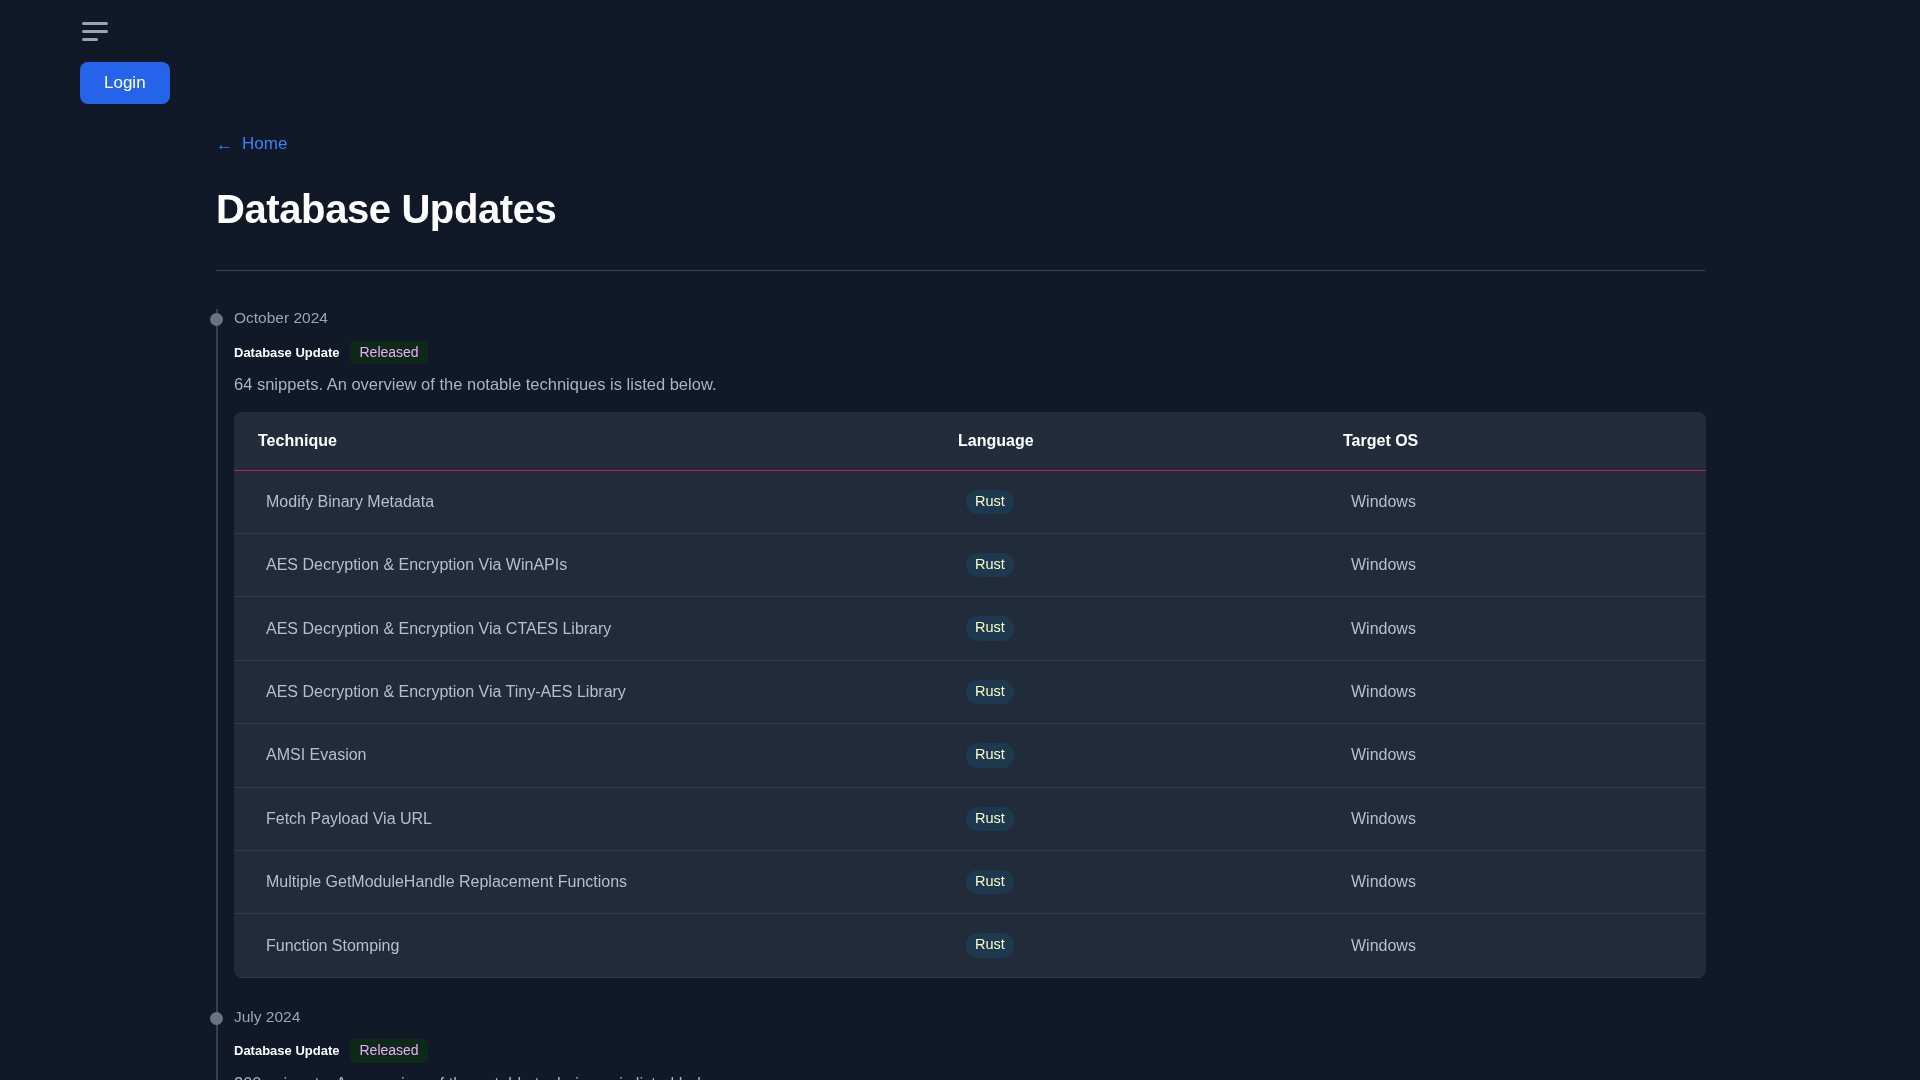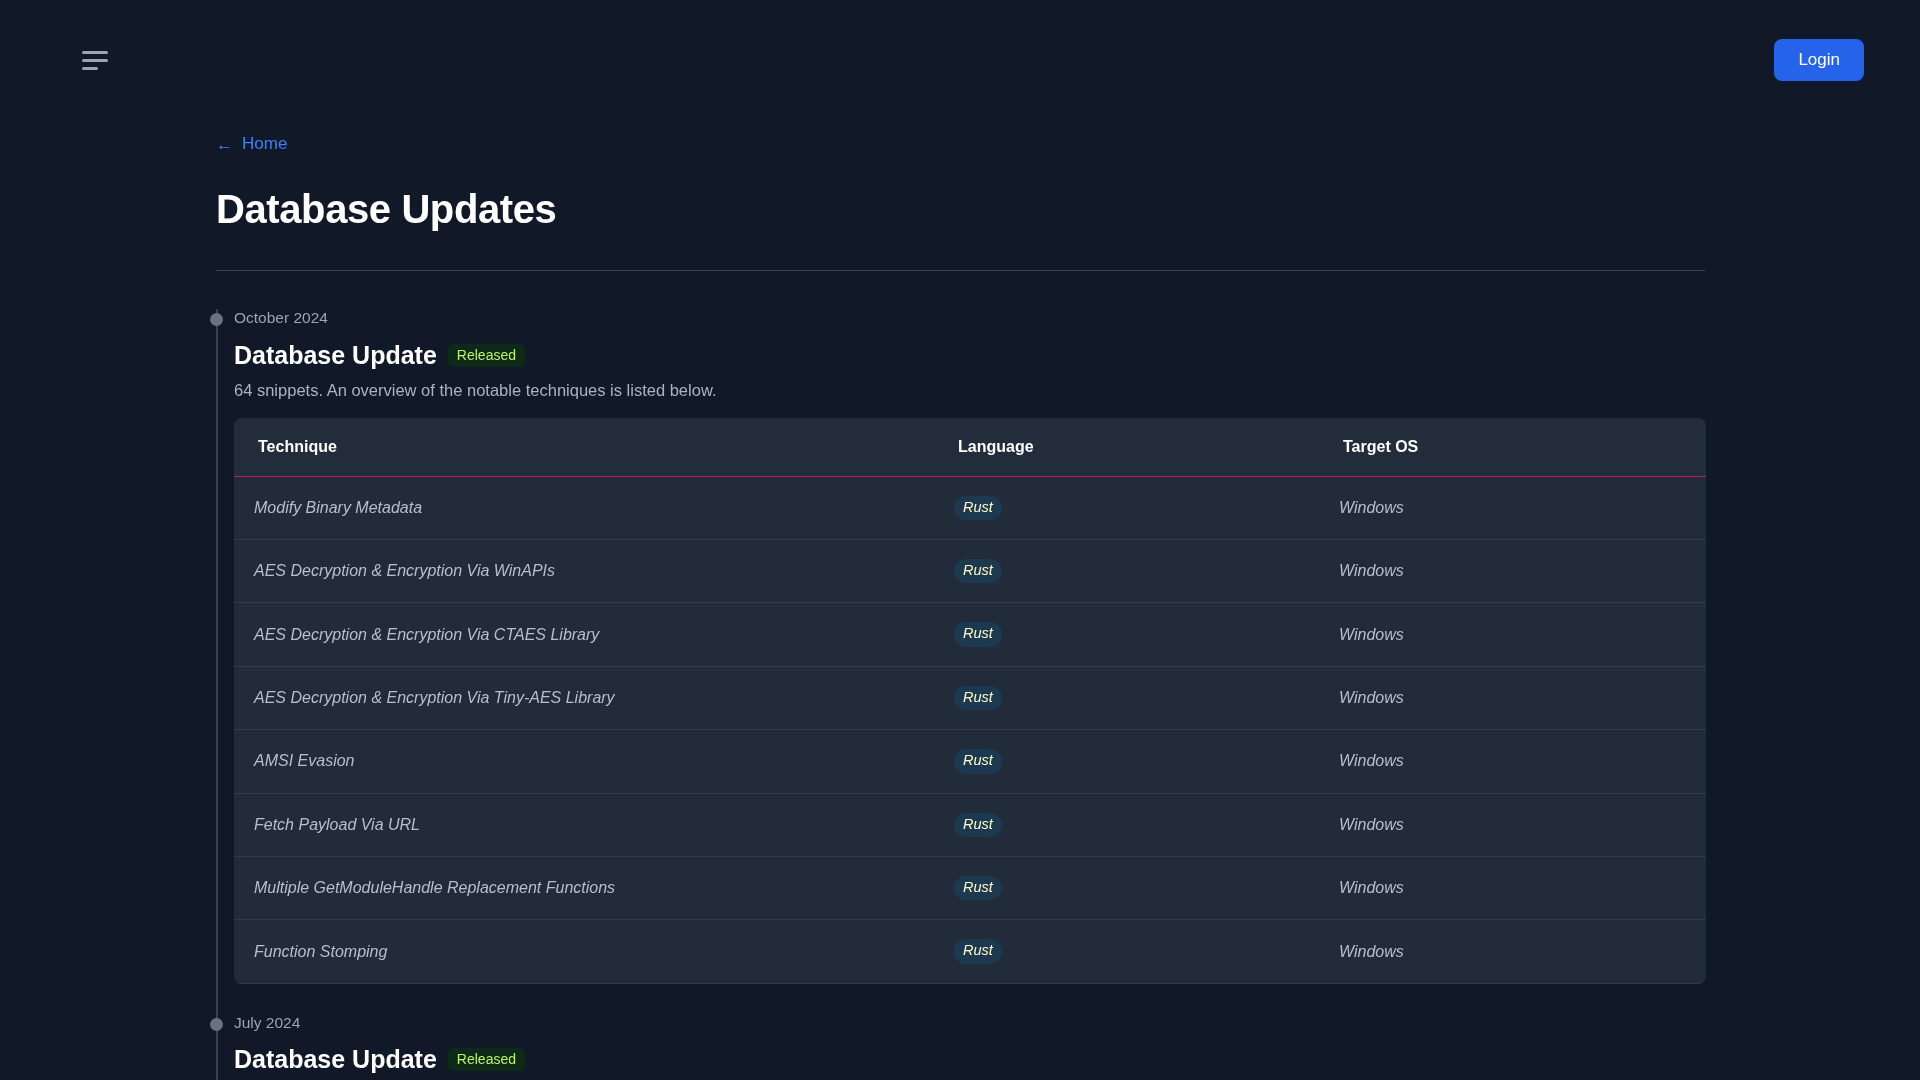--- a/index.html
+++ b/index.html
@@ -14,23 +14,24 @@
     background: #111827;
     font-family: "Liberation Sans", sans-serif;
     color: #e5e7eb;
     -webkit-font-smoothing: antialiased;
   }
 
   
   .topbar {
     height: 104px;
     display: flex;
-    align-items: center;
+    align-items: flex-start;
     justify-content: space-between;
     padding: 16px 56px 0 80px;
+    flex-direction: column;
   }
 
   .hamburger {
     width: 26px;
     display: flex;
     flex-direction: column;
     gap: 5px;
     cursor: pointer;
     padding: 6px 2px;
   }
@@ -132,27 +133,27 @@
     line-height: 1.2;
   }
 
   .tl-heading-row {
     display: flex;
     align-items: center;
     gap: 11px;
     margin-top: 13px;
   }
   .tl-heading {
-    font-size: 25px;
+    font-size: 13px;
     font-weight: 700;
     color: #ffffff;
   }
   .badge-released {
     background: #0d2a19;
-    color: #bef264;
+    color: #f0abfc;
     font-size: 14px;
     border-radius: 5px;
     padding: 3px 9px 4px;
     line-height: 1.15;
   }
 
   .tl-desc {
     font-size: 16.5px;
     color: #aab3c2;
     margin-top: 11px;
@@ -184,26 +185,25 @@
     border-bottom: 1px solid #be185d;
   }
   thead th.c-tech { width: 700px; }
   thead th.c-lang { width: 385px; padding-left: 24px; }
   thead th.c-os   { width: auto; padding-left: 24px; }
 
   tbody td {
     background: #222b39;
     color: #b7bfcc;
     font-size: 16px;
-    padding: 19px 0 19px 20px;
+    padding: 19px 0 19px 32px;
     border-bottom: 1px solid #333c4a;
     vertical-align: middle;
     white-space: nowrap;
     overflow: hidden;
-    font-style: italic;
   }
   tbody tr:last-child td { border-bottom: 1px solid #333c4a; }
 
   .badge-lang {
     display: inline-block;
     background: #1d3950;
     color: #fef9c3;
     font-size: 14.5px;
     border-radius: 12px;
     padding: 3px 9px 4px;

